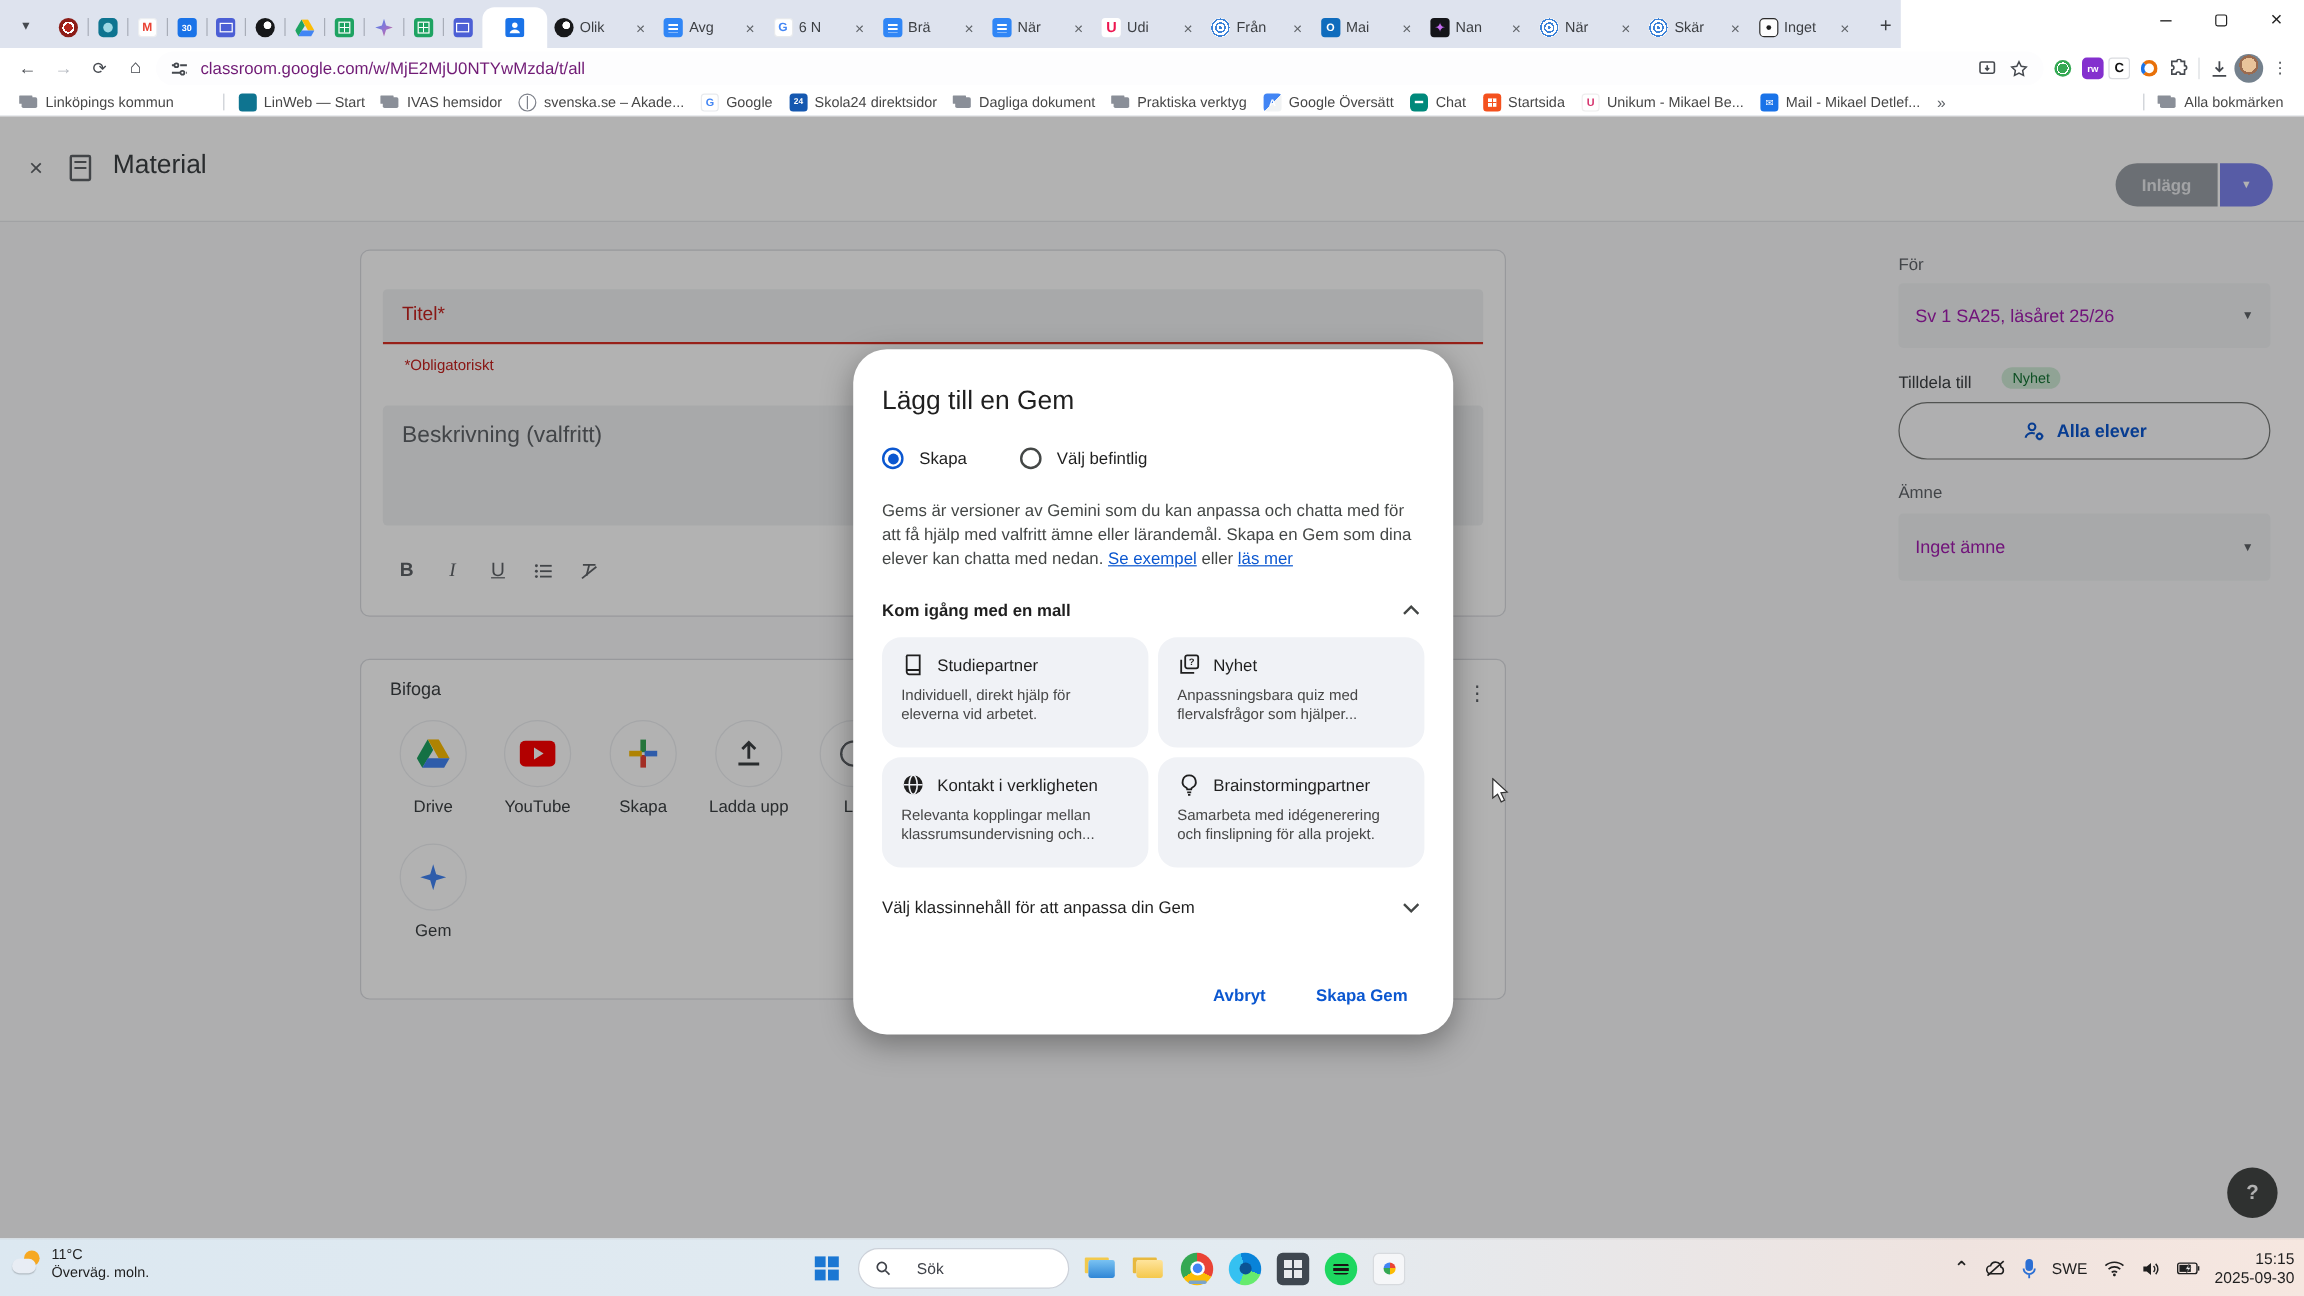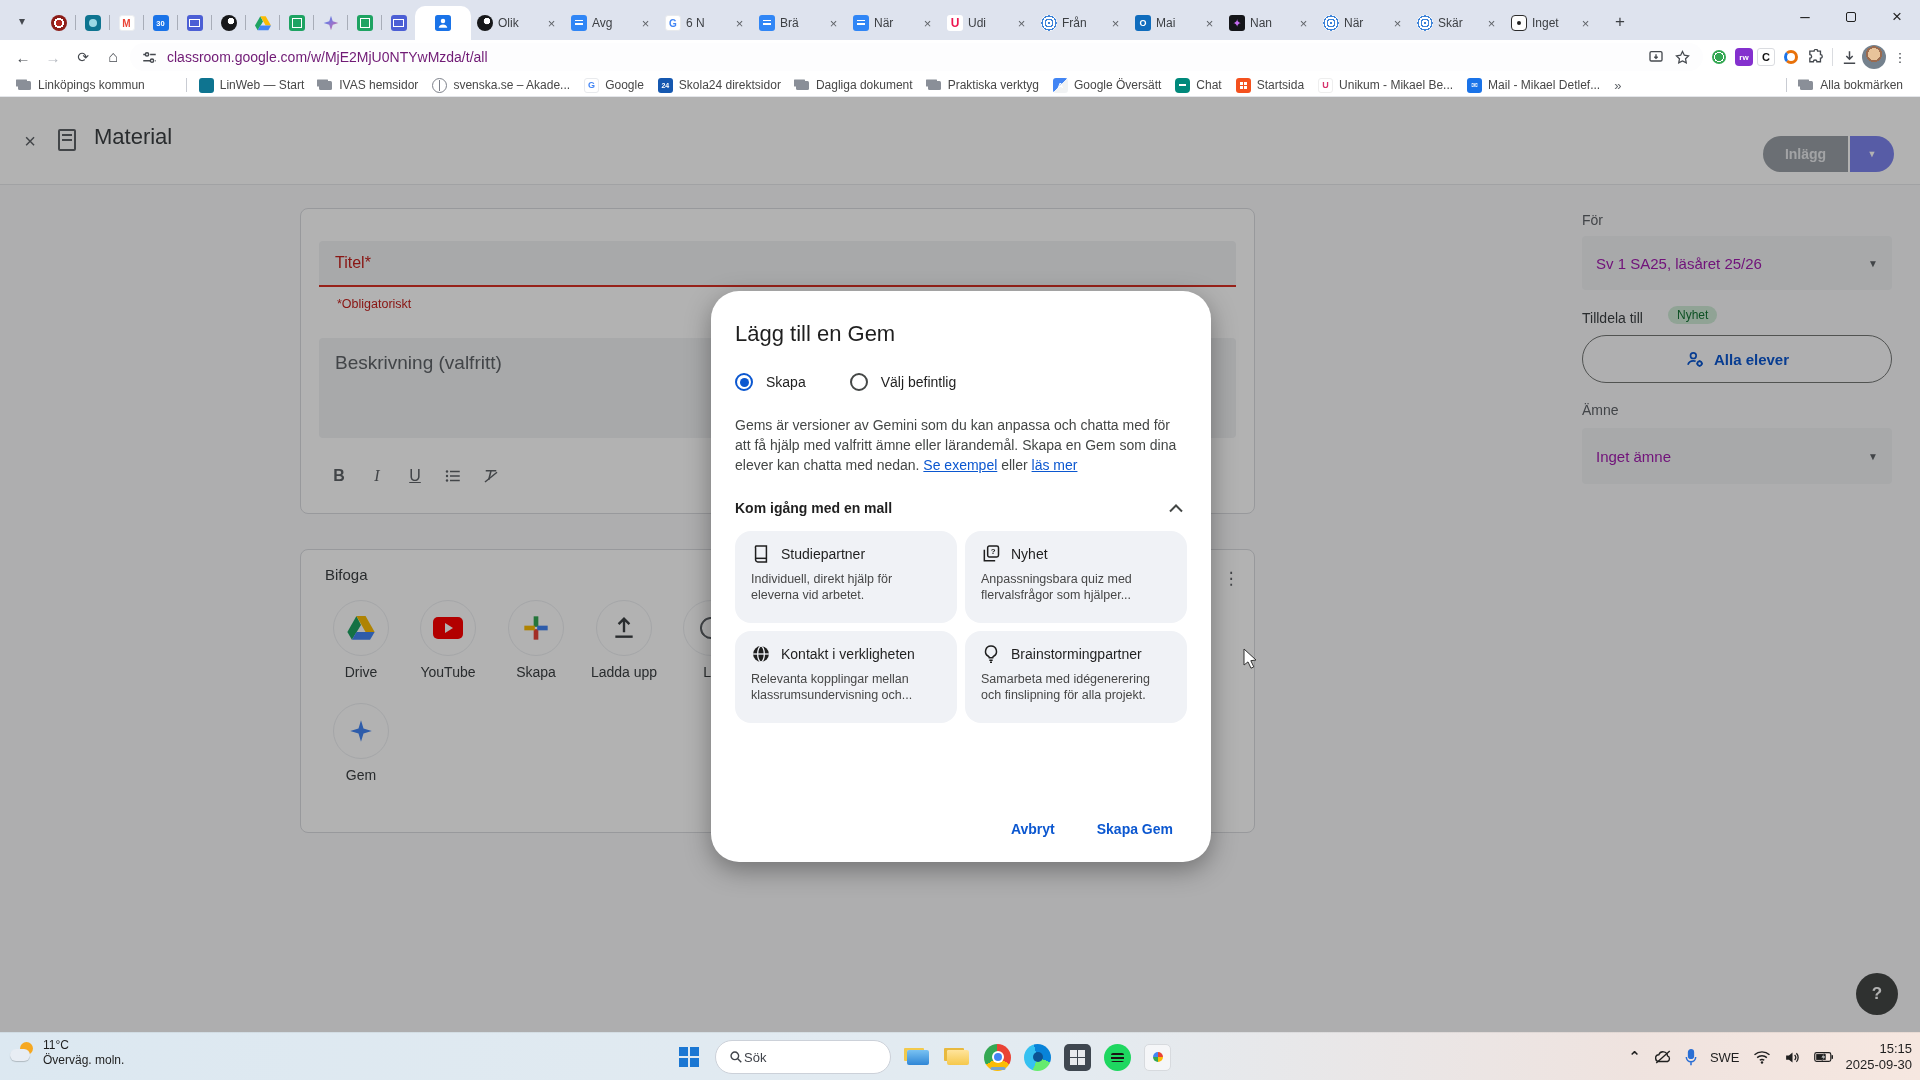--- a/index.html
+++ b/index.html
@@ -1,20 +1,20 @@
 <!DOCTYPE html>
 <html><head>
 <meta charset="utf-8">
 <style>
   *{margin:0;padding:0;box-sizing:border-box}
   html,body{width:1920px;height:1080px;overflow:hidden}
   body{font-family:"Liberation Sans","DejaVu Sans",sans-serif;background:#fff;position:relative}
 
   
-  #tabstrip{position:absolute;left:0;top:0;width:1920px;height:40px;background:#dee3ee;display:flex;align-items:flex-end;padding-left:6px}
+  #tabstrip{position:absolute;left:0;top:0;width:1584px;height:40px;background:#dee3ee;display:flex;align-items:flex-end;padding-left:6px}
   .tsearch{width:28px;height:28px;border-radius:50%;margin:0 6px 5px 2px;display:flex;align-items:center;justify-content:center;color:#45494f;font-size:12px}
   .tsearch::before{content:"▾"}
   .ptab{width:33px;height:34px;display:flex;align-items:center;justify-content:center;border-radius:10px 10px 0 0}
   .tab-sep{width:1px;height:15px;background:#a8adb8;margin-bottom:10px}
   .tab{width:94px;height:34px;border-radius:10px 10px 0 0;display:flex;align-items:center;padding:0 6px;gap:5px;color:#474747}
   .tab.mini{width:56px;justify-content:center;background:#fff}
   .tab-title{font-size:12px;flex:1;overflow:hidden;white-space:nowrap;color:#3c3f43}
   .tab-close{width:15px;height:15px;border-radius:50%;display:flex;align-items:center;justify-content:center;font-size:13px;color:#5f6368;flex:none}
   .tab-close::before{content:"×"}
   .newtab{width:26px;height:26px;margin:0 0 5px 8px;display:flex;align-items:center;justify-content:center;font-size:17px;color:#3c3f43}
@@ -176,21 +176,21 @@
   
   #taskbar{position:absolute;left:0;top:1032px;width:1920px;height:48px;z-index:8;background:linear-gradient(90deg,#dce8f1 0%,#e3ebf1 55%,#efe3df 85%,#f6e7e0 100%);border-top:1px solid rgba(0,0,0,.05);display:flex;align-items:center}
   #weather{position:absolute;left:10px;top:5px;display:flex;align-items:center;gap:7px}
   .wicon{width:26px;height:26px;position:relative}
   .wicon::before{content:"";position:absolute;left:10px;top:2px;width:13px;height:13px;border-radius:50%;background:#f6a821}
   .wicon::after{content:"";position:absolute;left:0;top:9px;width:20px;height:12px;border-radius:7px;background:#e8edf4;box-shadow:0 1px 1px rgba(0,0,0,.2)}
   .wtxt{font-size:12px;color:#1f1f1f;line-height:15px}
   #centericons{position:absolute;left:676px;top:0;height:48px;display:flex;align-items:center;gap:13px}
   .winlogo{width:26px;height:26px;display:flex;align-items:center;justify-content:center}
   .winlogo::before{content:"";width:9px;height:9px;background:#1b77d3;box-shadow:11px 0 #1b77d3,0 11px #1b77d3,11px 11px #1b77d3;margin:-11px 0 0 -11px}
-  #searchpill{width:176px;height:34px;border-radius:17px;background:#fff;border:1px solid #ccd1d9;display:flex;align-items:center;gap:1px;padding:0 13px;color:#3f4249;font-size:13px}
+  #searchpill{width:176px;height:34px;border-radius:17px;background:#fff;border:1px solid #ccd1d9;display:flex;align-items:center;gap:21px;padding:0 13px;color:#3f4249;font-size:13px}
   .tico{width:27px;height:27px;position:relative;display:flex;align-items:center;justify-content:center}
   .tico-explorer::before{content:"";width:22px;height:15px;background:linear-gradient(#79c2f2,#2f86d6);border-radius:2px;box-shadow:-4px -3px 0 -1px #f2c94c}
   .tico-folder::before{content:"";width:22px;height:15px;background:linear-gradient(#ffe49c,#f5c84c);border-radius:2px;box-shadow:-4px -3px 0 -1px #e8b93e}
   .tico-chrome{border-radius:50%;background:conic-gradient(#ea4335 0 33%,#fbbc05 33% 66%,#34a853 66% 100%)}
   .tico-chrome::before{content:"";width:12px;height:12px;border-radius:50%;background:#fff}
   .tico-chrome::after{content:"";position:absolute;width:8px;height:8px;border-radius:50%;background:#4285f4}
   .indicator{position:absolute;left:50%;bottom:1px;transform:translateX(-50%);width:15px;height:3px;border-radius:2px;background:#7ba4c9}
   .tico-edge{border-radius:50%;background:conic-gradient(from 200deg,#35c1f1 0 40%,#0883d9 40% 75%,#66eb6e 75% 100%)}
   .tico-edge::before{content:"";width:10px;height:10px;border-radius:50%;background:#0b5394}
   .tico-office{background:#3f4750;border-radius:5px}
@@ -680,20 +680,28 @@
               <path d="M12 2.5a6.5 6.5 0 013.2 12.2c-.7.4-1.2 1-1.2 1.8h-4c0-.8-.5-1.4-1.2-1.8A6.5 6.5 0 0112 2.5z"></path>
               <path d="M10 19.5h4M10.8 22h2.4"></path>
             </g>
           </svg>
         <span class="tt">Brainstormingpartner</span>
       </div>
       <div class="tpldesc">Samarbeta med idégenerering och finslipning för alla projekt.</div>
     </div>
   </div>
 
+  <div class="sechead">
+    <span style="font-weight:normal">Välj klassinnehåll för att anpassa din Gem</span>
+    <span class="chev">
+      <svg width="14" height="9" viewBox="0 0 14 9">
+          <path d="M1 1.5l6 6 6-6" fill="none" stroke="#444746" stroke-width="2"></path>
+        </svg>
+    </span>
+  </div>
 
   <div id="mfooter">
     <div class="mbtn">Avbryt</div>
     <div class="mbtn">Skapa Gem</div>
   </div>
 </div>
 
 <div id="taskbar">
   <div id="weather">
     <span class="wicon"></span>

